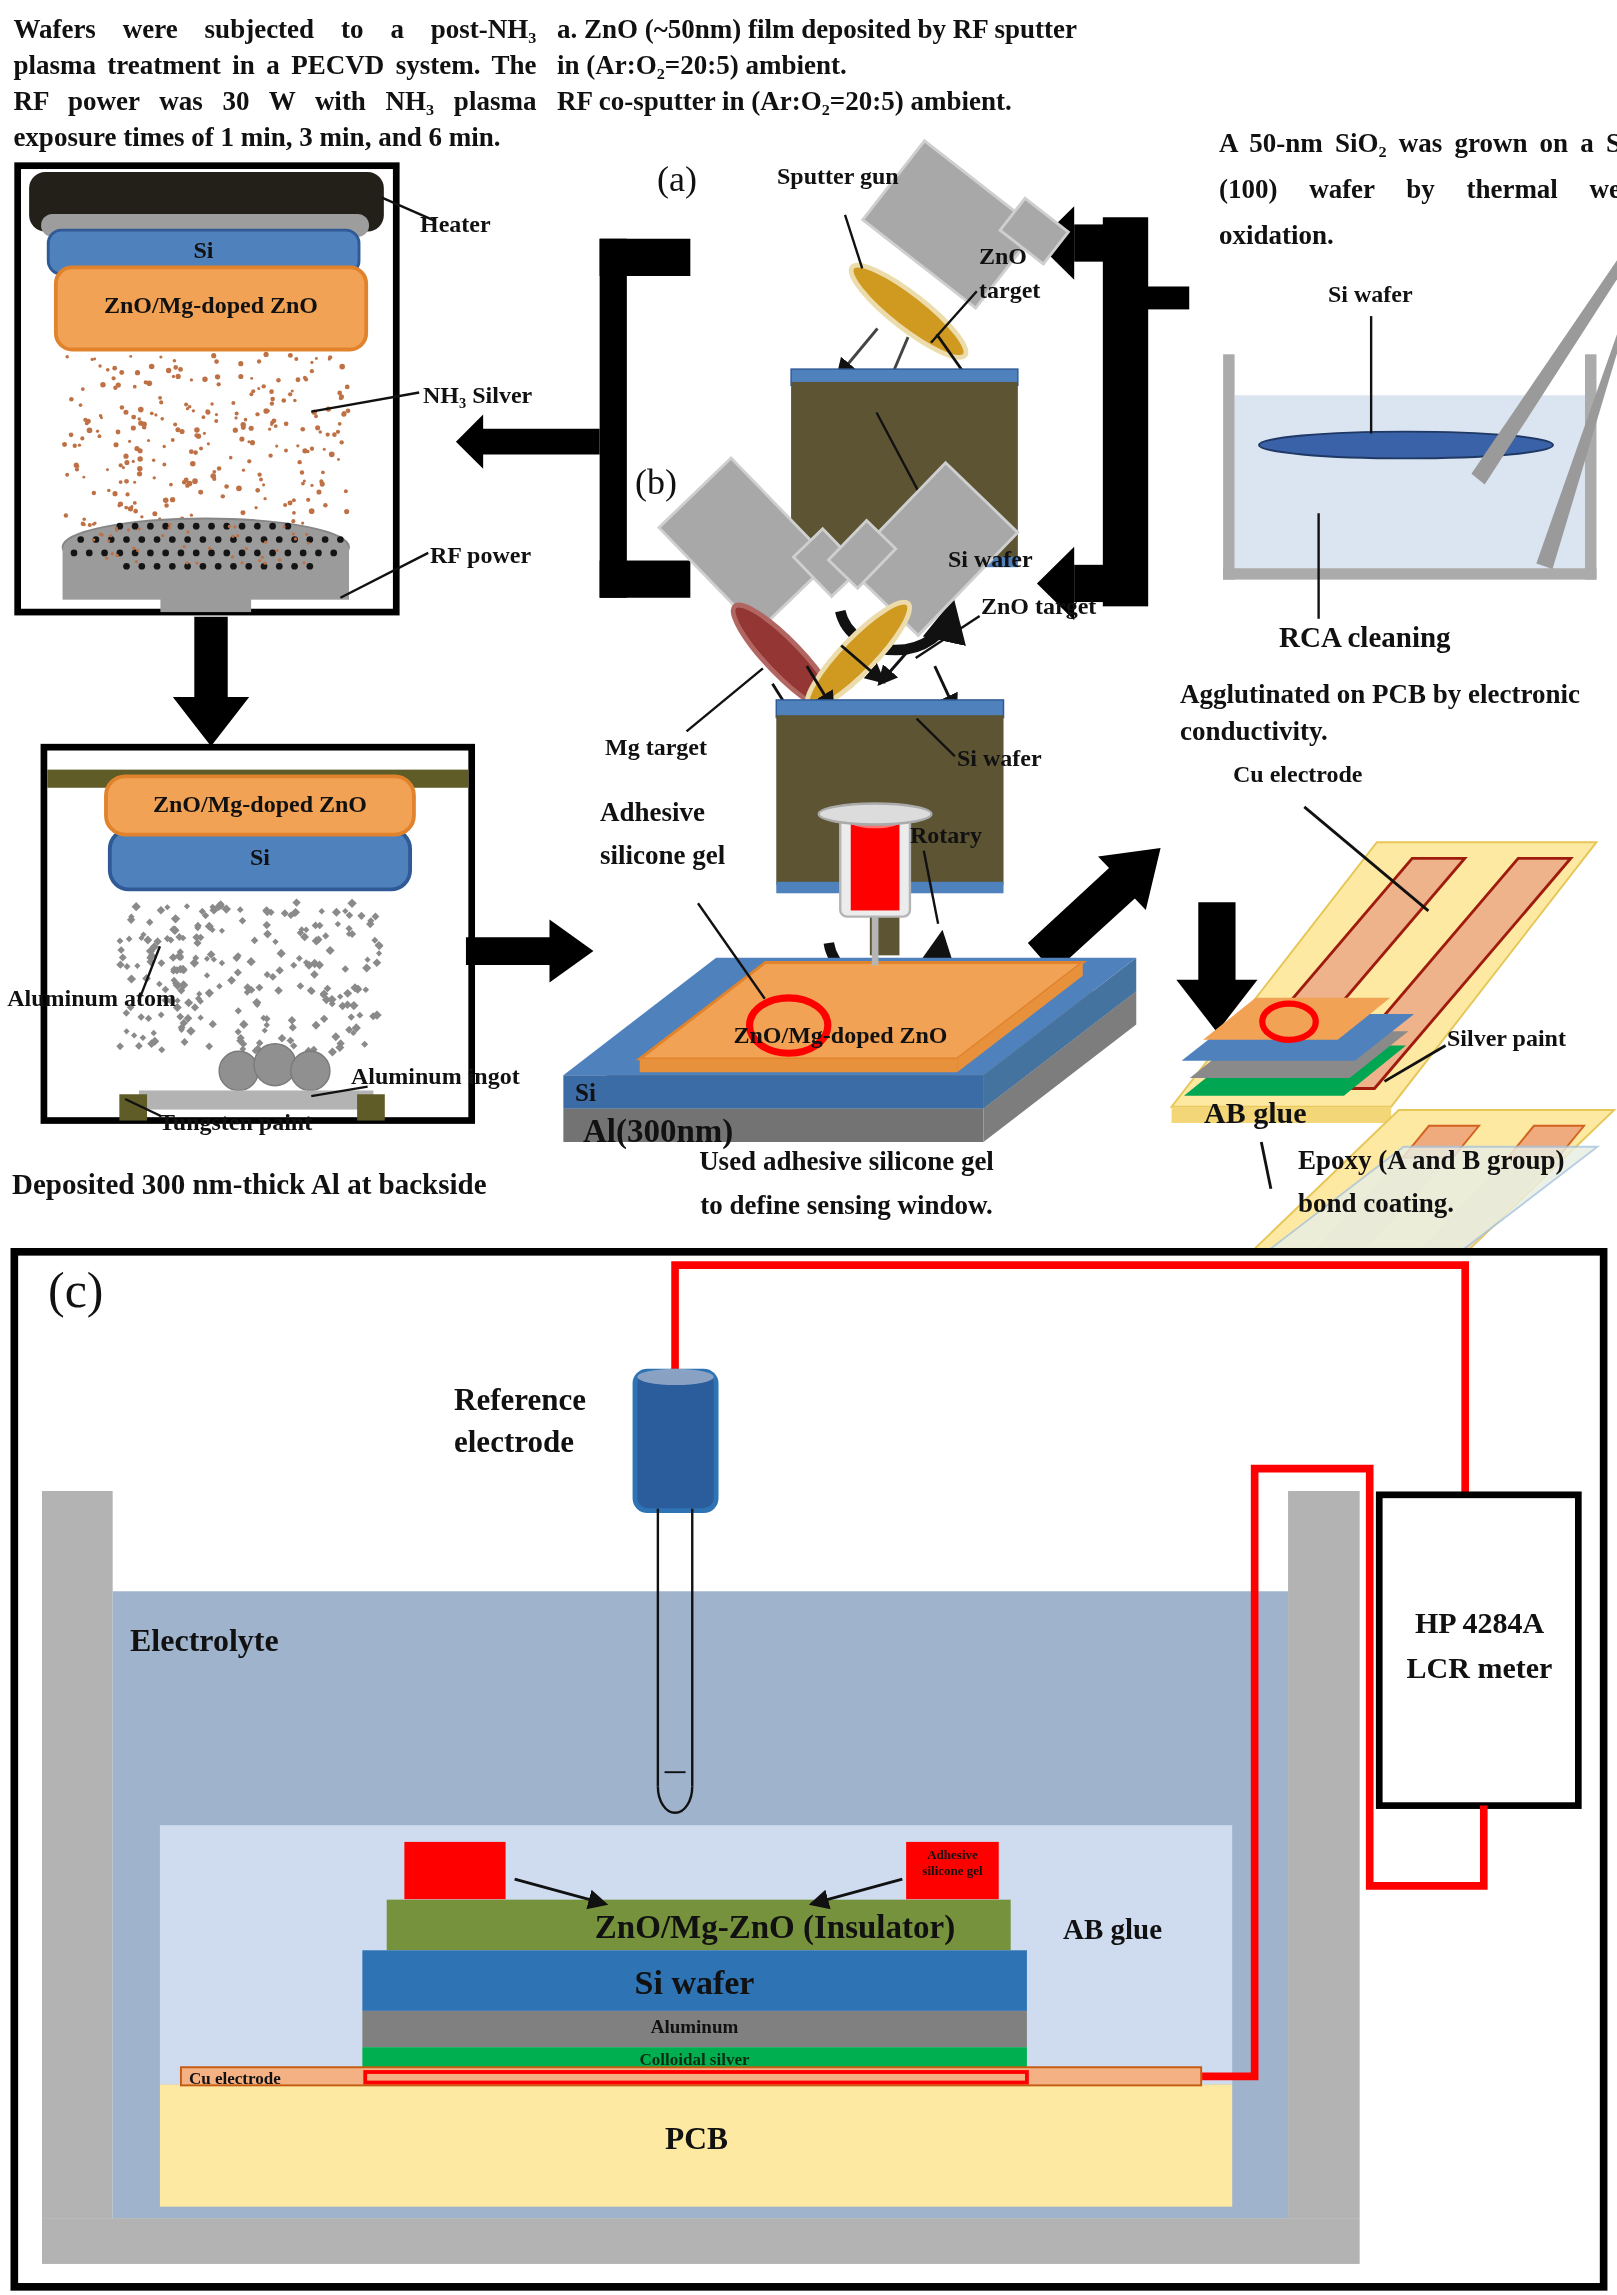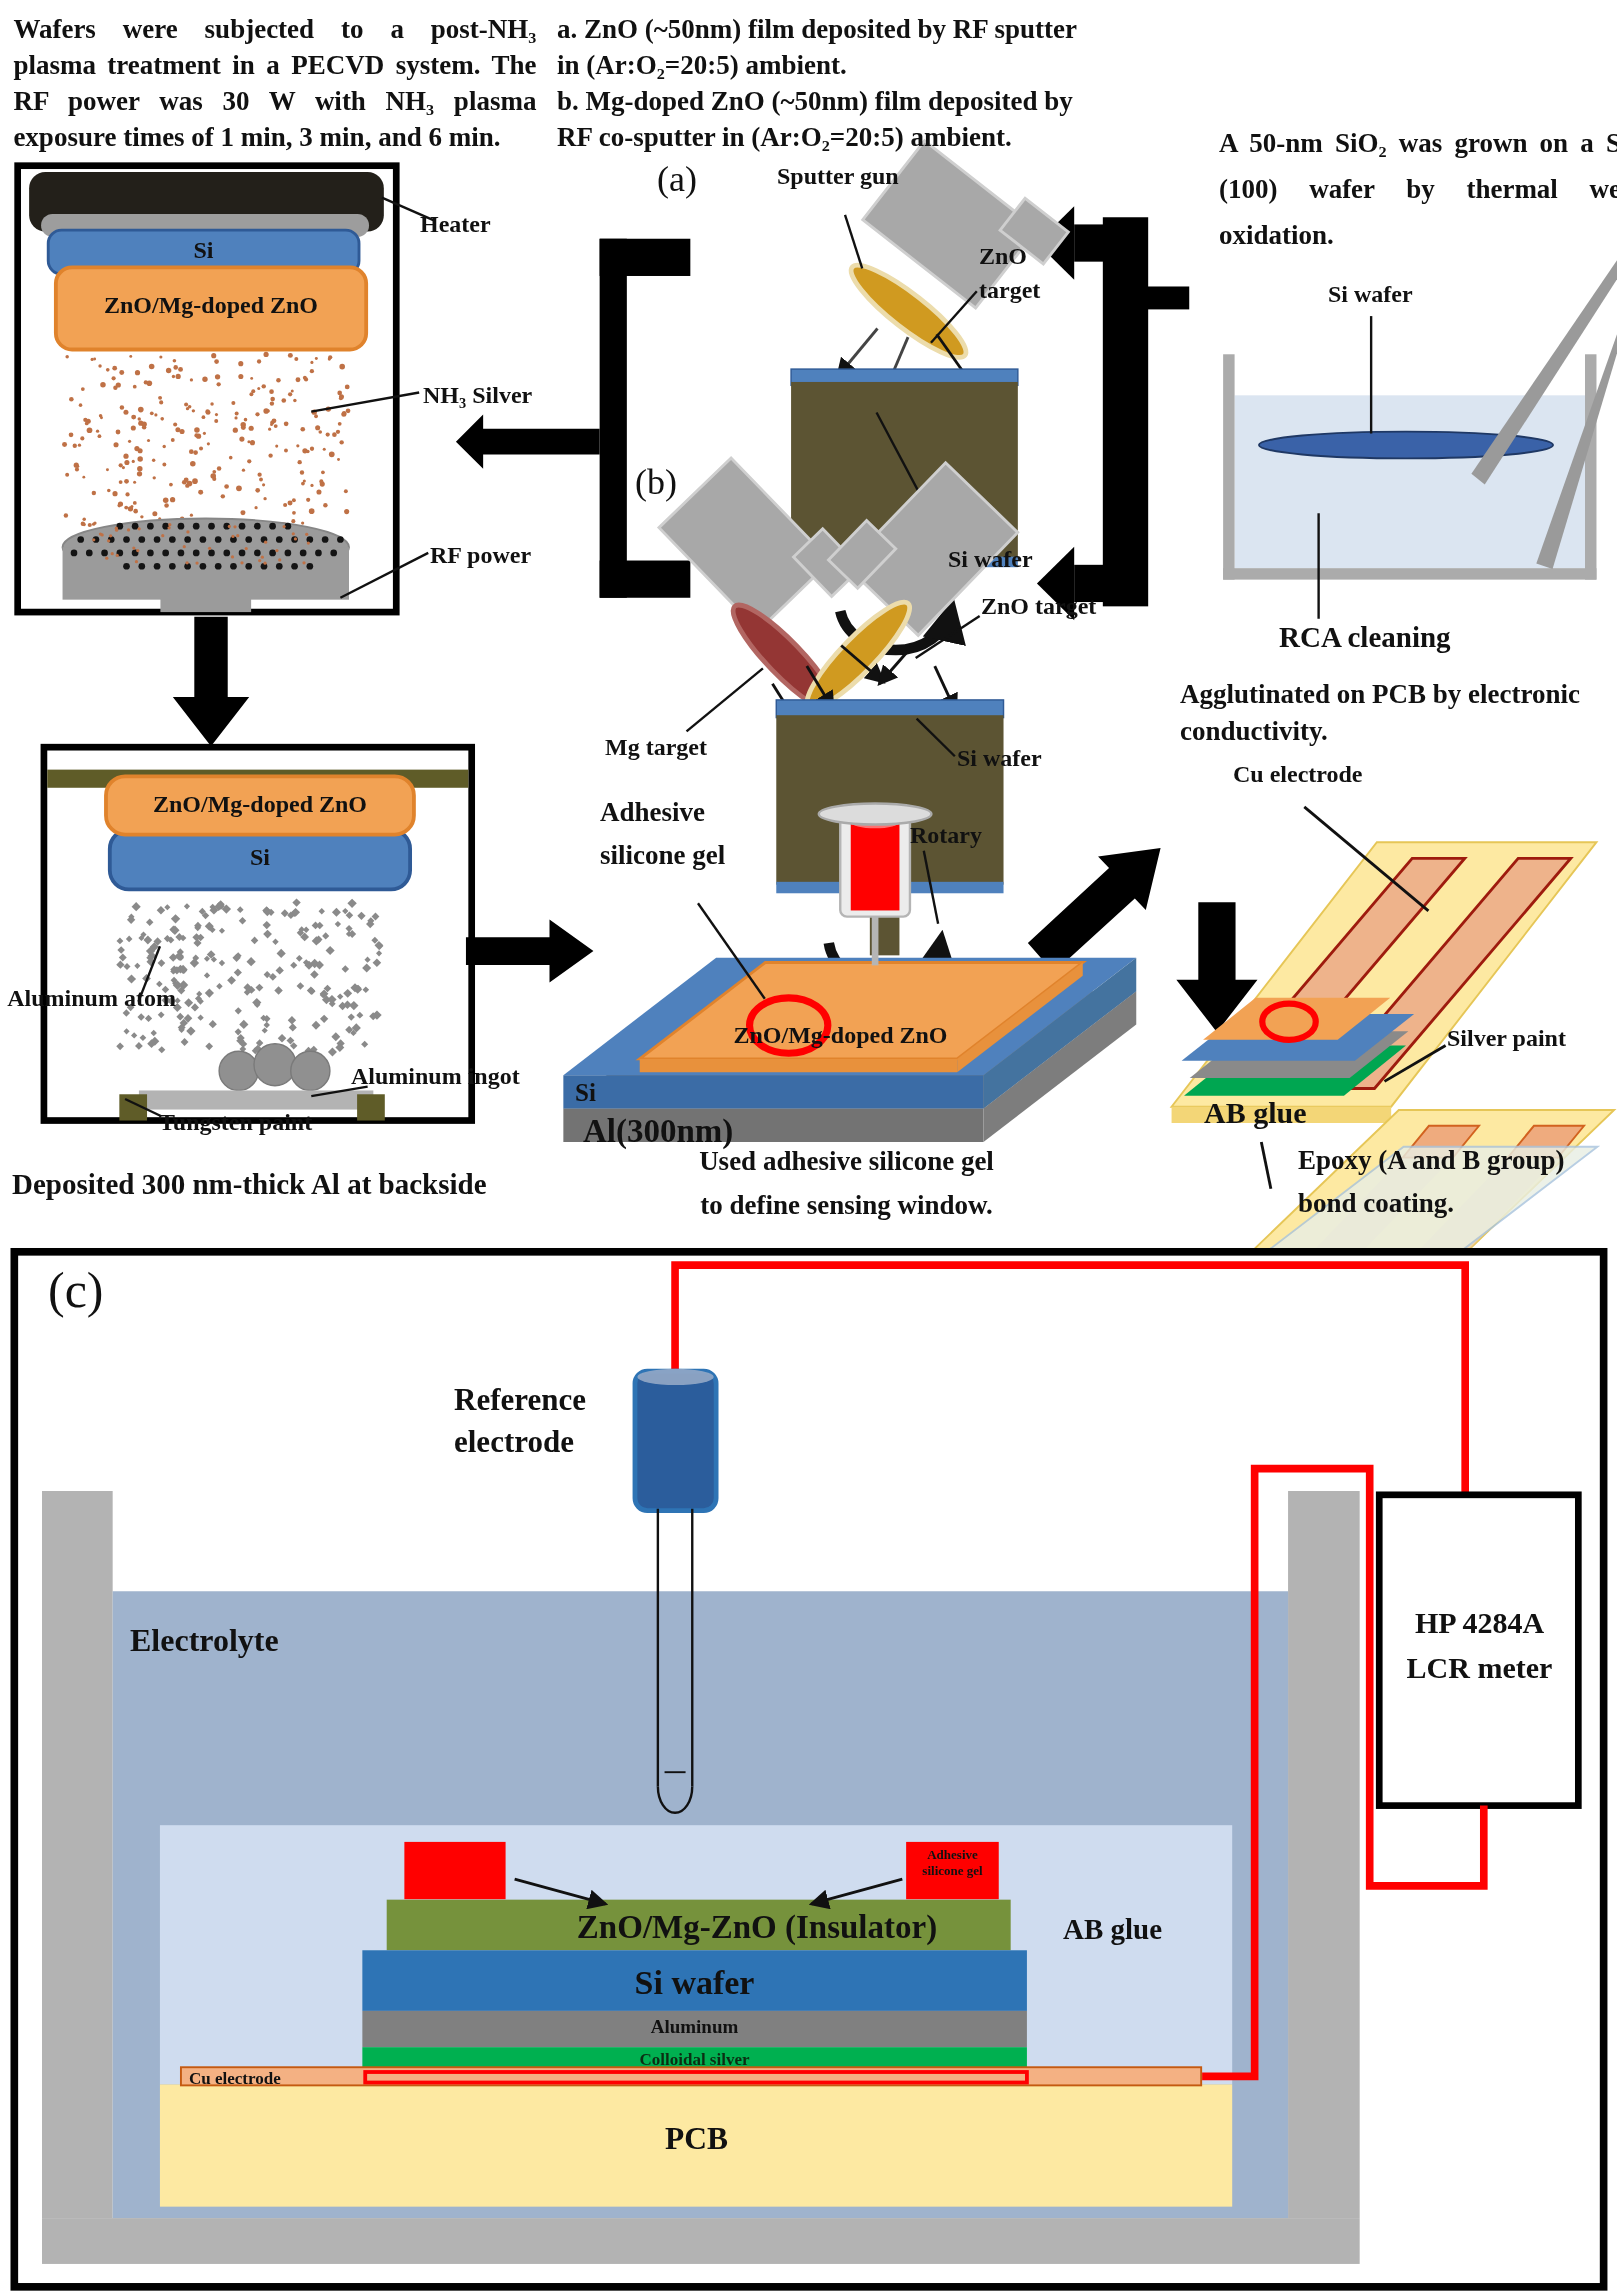--- a/index.html
+++ b/index.html
@@ -816,21 +816,20 @@
 <div class="blk just" style="left:13.4px;top:10.5px;width:523px;line-height:36px;">
   <div>Wafers were subjected to a post-NH₃</div>
   <div>plasma treatment in a PECVD system. The</div>
   <div>RF power was 30 W with NH₃ plasma</div>
   <div class="last">exposure times of 1 min, 3 min, and 6 min.</div>
 </div>
 
 <div class="blk" style="left:557px;top:10.5px;line-height:36px;">
   <div>a. ZnO (~50nm) film deposited by RF sputter</div>
   <div>in (Ar:O₂=20:5) ambient.</div>
-  <div>b. Mg-doped ZnO (~50nm) film deposited by</div>
   <div>RF co-sputter in (Ar:O₂=20:5) ambient.</div>
 </div>
 
 <div class="blk just" style="left:1219px;top:120px;width:402px;line-height:46px;">
   <div>A 50-nm SiO₂ was grown on a S</div>
   <div>(100) wafer by thermal we</div>
   <div class="last">oxidation.</div>
 </div>
 
 <div class="tag" style="left:657px;top:158px;">(a)</div>
@@ -893,21 +892,21 @@
 <div class="tag" style="left:48px;top:1261px;font-size:50px;">(c)</div>
 <div class="blk" style="left:454px;top:1379px;line-height:42px;font-size:31px;">
   <div>Reference</div>
   <div>electrode</div>
 </div>
 <div class="lb" style="left:130px;top:1620px;font-size:32px;">Electrolyte</div>
 <div class="blk ctr" style="left:1380px;top:1600px;width:199px;line-height:45px;font-size:30px;">
   <div>HP 4284A</div>
   <div>LCR meter</div>
 </div>
-<div class="lb ctr" style="left:387px;top:1907px;width:740px;font-size:33px;">ZnO/Mg-ZnO (Insulator)</div>
+<div class="lb ctr" style="left:387px;top:1907px;width:740px;font-size:33px;padding-left:18px;">ZnO/Mg-ZnO (Insulator)</div>
 <div class="lb ctr" style="left:362px;top:1962px;width:665px;font-size:34px;">Si wafer</div>
 <div class="lb ctr" style="left:362px;top:2015px;width:665px;font-size:19px;">Aluminum</div>
 <div class="lb ctr" style="left:362px;top:2049px;width:665px;font-size:17px;color:#0b2e13;">Colloidal silver</div>
 <div class="lb" style="left:189px;top:2068px;font-size:17px;">Cu electrode</div>
 <div class="lb ctr" style="left:160px;top:2119px;width:1073px;font-size:31.5px;">PCB</div>
 <div class="lb" style="left:1063px;top:1911px;font-size:29px;">AB glue</div>
 <div class="blk ctr" style="left:906px;top:1847px;width:93px;line-height:16px;font-size:13px;color:#111;">
   <div>Adhesive</div>
   <div>silicone gel</div>
 </div>

